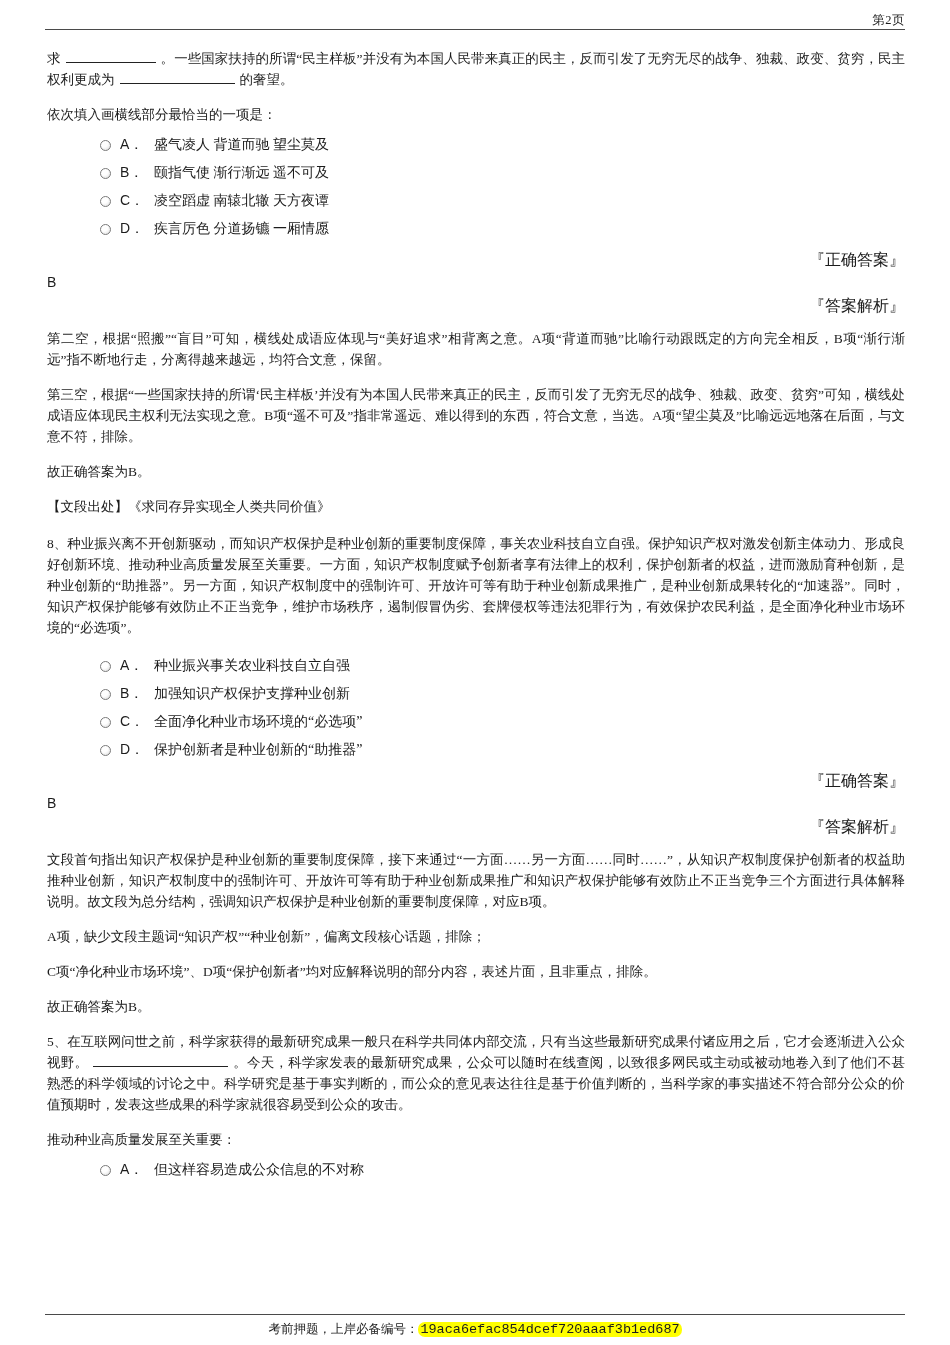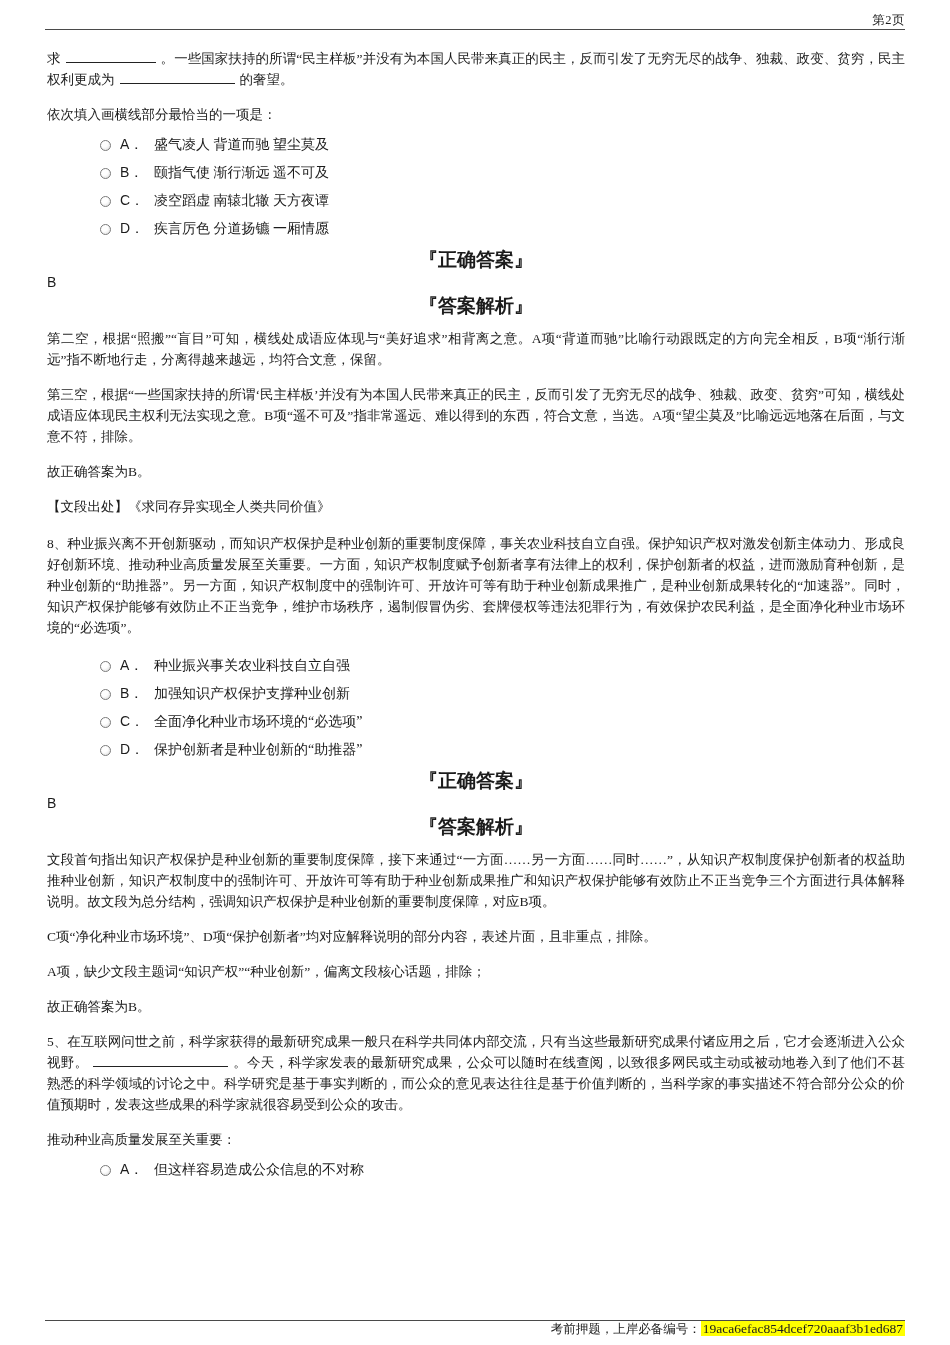--- a/index.html
+++ b/index.html
@@ -67,51 +67,51 @@
     cursor: pointer;
   }
   .opt-letter {
     font-family: "Liberation Sans", "DejaVu Sans", sans-serif;
     font-size: 14px;
     width: 34px;
     flex: none;
   }
   .opt-text { font-size: 14px; }
   .ans-line {
-    font-size: 19px;
+    font-size: 16px;
     line-height: 21px;
     margin-bottom: 2px;
-    text-align: center;
-    font-weight: bold;
+    text-align: right;
   }
   .ans-letter {
     font-family: "Liberation Sans", "DejaVu Sans", sans-serif;
     font-size: 14px;
     line-height: 21px;
     margin-bottom: 2px;
   }
   .analysis-gap { margin-bottom: 12px; }
   .source { margin-bottom: 16px; font-family: Liberation Serif, serif; }
   
   .footer {
     position: absolute;
     left: 45px; right: 45px; bottom: 7px;
     border-top: 1px solid #4a4a4a;
-    padding-top: 0;
+    padding-top: 6px;
     display: flex;
-    justify-content: flex-end;
+    justify-content: center;
     align-items: baseline;
     font-size: 12.5px;
   }
   .serial-wrap { white-space: nowrap; }
   .serial-value {
-    font-family: Liberation Serif, serif;
+    font-family: Liberation Mono, monospace;
     font-size: 13.5px;
     background: #ffff00;
     padding: 0 2px;
+    border-radius: 7px;
   }
 </style>
 </head>
 <body>
 
 <div class="page">
 
   <div class="header">
     <span class="page-num">第2页</span>
   </div>
@@ -179,22 +179,22 @@
         <span class="opt-letter">D．</span>
         <span class="opt-text">保护创新者是种业创新的“助推器”</span>
       </div>
     </div>
 
     <div class="ans-line">『正确答案』</div>
     <div class="ans-letter">B</div>
     <div class="ans-line analysis-gap">『答案解析』</div>
 
     <p class="para">文段首句指出知识产权保护是种业创新的重要制度保障，接下来通过“一方面……另一方面……同时……”，从知识产权制度保护创新者的权益助推种业创新，知识产权制度中的强制许可、开放许可等有助于种业创新成果推广和知识产权保护能够有效防止不正当竞争三个方面进行具体解释说明。故文段为总分结构，强调知识产权保护是种业创新的重要制度保障，对应B项。</p>
+    <p class="para">A项，缺少文段主题词“知识产权”“种业创新”，偏离文段核心话题，排除；</p>
     <p class="para">C项“净化种业市场环境”、D项“保护创新者”均对应解释说明的部分内容，表述片面，且非重点，排除。</p>
-    <p class="para">A项，缺少文段主题词“知识产权”“种业创新”，偏离文段核心话题，排除；</p>
 
     <p class="para">故正确答案为B。</p>
 
     <p class="para"><span>5、在互联网问世之前，科学家获得的最新研究成果一般只在科学共同体内部交流，只有当这些最新研究成果付诸应用之后，它才会逐渐进入公众视野。</span><span class="blank w135"></span><span>。今天，科学家发表的最新研究成果，公众可以随时在线查阅，以致很多网民或主动或被动地卷入到了他们不甚熟悉的科学领域的讨论之中。科学研究是基于事实判断的，而公众的意见表达往往是基于价值判断的，当科学家的事实描述不符合部分公众的价值预期时，发表这些成果的科学家就很容易受到公众的攻击。</span></p>
 
     <p class="para prompt">推动种业高质量发展至关重要：</p>
 
     <div class="options">
       <div class="option">
         <span class="radio"></span>

